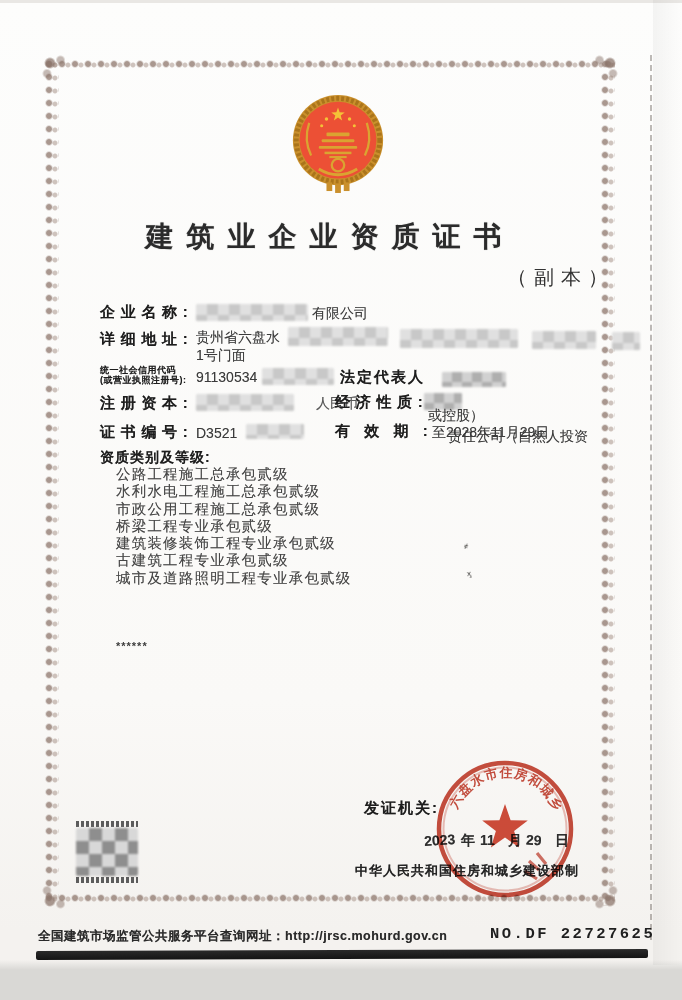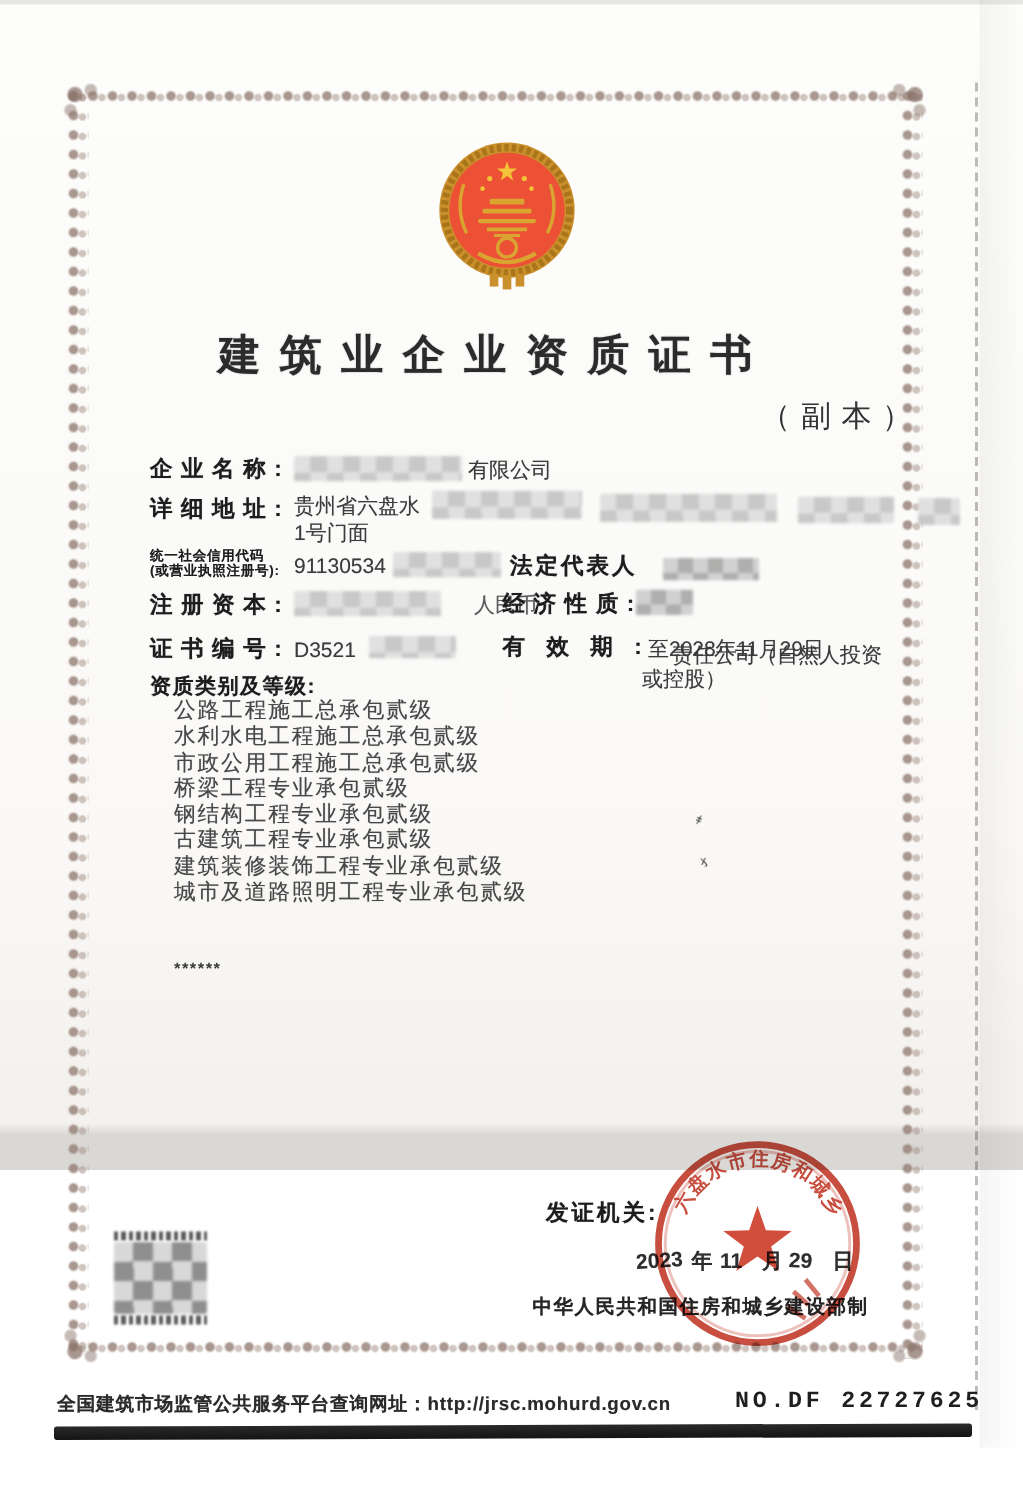--- a/index.html
+++ b/index.html
@@ -1,17 +1,17 @@
 <!DOCTYPE html>
 <html><head>
 <meta charset="utf-8">
 <style>
   html,body{margin:0;padding:0;}
   body{width:682px;height:1000px;background:#ffffff;font-family:"Liberation Sans","DejaVu Sans",sans-serif;overflow:hidden;}
-  .photo{position:relative;width:682px;height:780px;background:linear-gradient(180deg,#fdfdfc 0%,#faf9f7 70%,#f4f2ef 93%,#f4f2ef 96%,#d9d8d5 97%,#d9d8d5 100%);}
+  .photo{position:relative;width:682px;height:1000px;background:linear-gradient(180deg,#fdfdfc 0%,#faf9f7 70%,#f4f2ef 93%,#f4f2ef 96%,#d9d8d5 97%,#d9d8d5 100%);}
   .topstrip{position:absolute;left:0;top:0;width:682px;height:3px;background:#e9e7e4;}
   .paper-edge{position:absolute;left:650px;top:55px;height:885px;width:0;border-left:2px dashed rgba(70,60,55,.35);}
   .edge-shade{position:absolute;left:653px;top:0;width:29px;height:965px;background:linear-gradient(90deg,rgba(0,0,0,.04),rgba(0,0,0,0));}
 
   
   .frame{position:absolute;left:45px;top:58px;width:570px;height:848px;}
   .chain{position:absolute;background-image:
       radial-gradient(circle at 4px 6px, rgba(148,126,116,.8) 2.4px, rgba(148,126,116,.28) 3.3px, transparent 4.2px),
       radial-gradient(circle at 10px 7px, rgba(168,148,138,.55) 1.9px, transparent 3px);
     background-size:13px 13px;filter:blur(.4px);}
@@ -119,37 +119,36 @@
   <div class="px" style="left:262px;top:368px;width:72px;height:17px;"></div>
   <div class="lbl" style="left:340px;top:368px;letter-spacing:2px;">法定代表人</div>
   <div class="px dark" style="left:442px;top:372px;width:64px;height:15px;"></div>
 
   <div class="lbl" style="left:100px;top:394px;">注册资本:</div>
   <div class="px" style="left:196px;top:394px;width:98px;height:17px;"></div>
   <div class="val" style="left:300px;top:395px;color:#5a5a5a;margin-left:16px;">人民币</div>
   <div class="lbl" style="left:335px;top:393px;">经济性质:</div>
   <div class="px dark" style="left:424px;top:393px;width:38px;height:17px;"></div>
   <div class="val" style="left:448px;top:392px;margin-top:36px;">责任公司（自然人投资</div>
-  <div class="val" style="left:428px;top:407px;margin-top:37px;">或控股）</div>
+  <div class="val" style="left:428px;top:407px;">或控股）</div>
 
   <div class="lbl" style="left:100px;top:423px;">证书编号:</div>
   <div class="val" style="left:196px;top:425px;">D3521</div>
   <div class="px" style="left:246px;top:424px;width:58px;height:15px;"></div>
   <div class="lbl" style="left:335px;top:422px;letter-spacing:.95em;">有效期:</div>
   <div class="val" style="left:432px;top:424px;">至2028年11月29日</div>
 
   <div class="lbl" style="left:100px;top:449px;font-size:14px;letter-spacing:1px;">资质类别及等级:</div>
   <div class="quals">
     <div>公路工程施工总承包贰级</div>
     <div>水利水电工程施工总承包贰级</div>
     <div>市政公用工程施工总承包贰级</div>
     <div>桥梁工程专业承包贰级</div>
-    <div>钢结构工程专业承包贰级</div>
+    <div>建筑装修装饰工程专业承包贰级</div>
     <div>古建筑工程专业承包贰级</div>
-    <div>建筑装修装饰工程专业承包贰级</div>
     <div>城市及道路照明工程专业承包贰级</div>
   </div>
   <div class="stars">******</div>
   <div class="speck" style="left:464px;top:542px;">҂</div>
   <div class="speck" style="left:467px;top:569px;transform:rotate(-8deg);">ӽ</div>
 
   <div class="issuer">发证机关:</div>
   <div class="dateline" style="left:424px;transform:rotate(-4deg);">2023</div>
   <div class="dateline" style="left:461px;">年</div>
   <div class="dateline" style="left:480px;">11</div>

